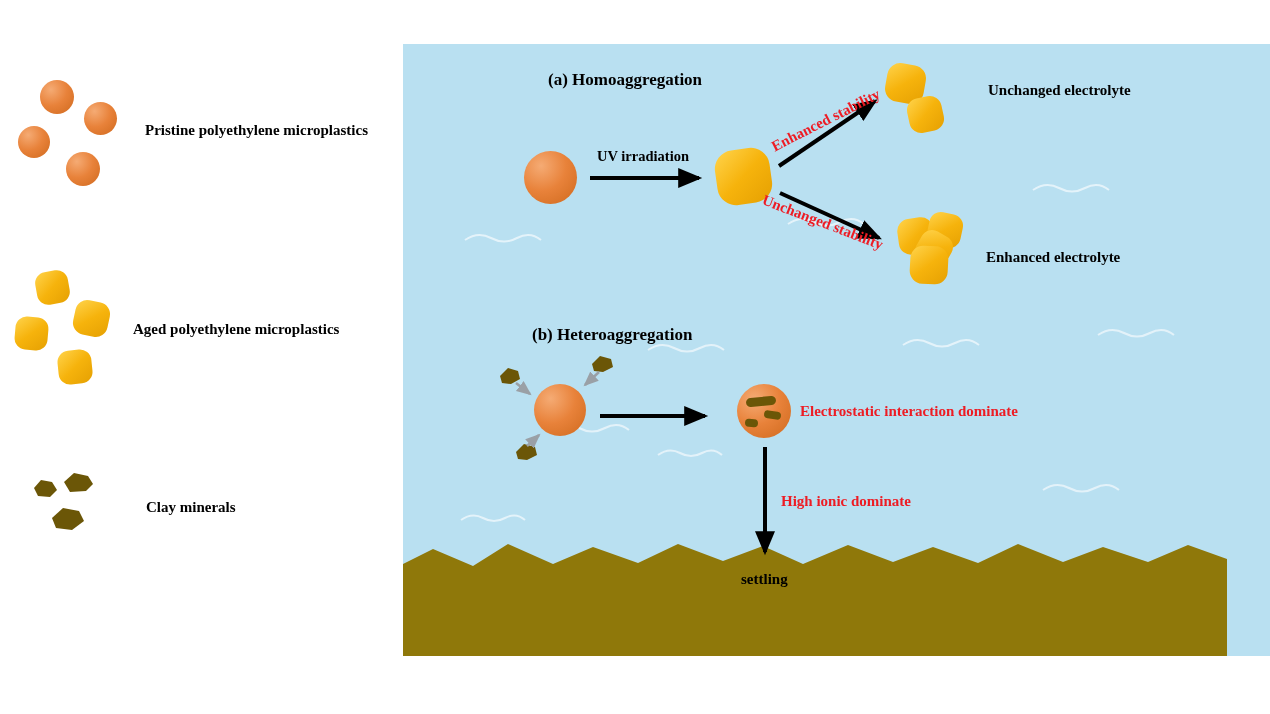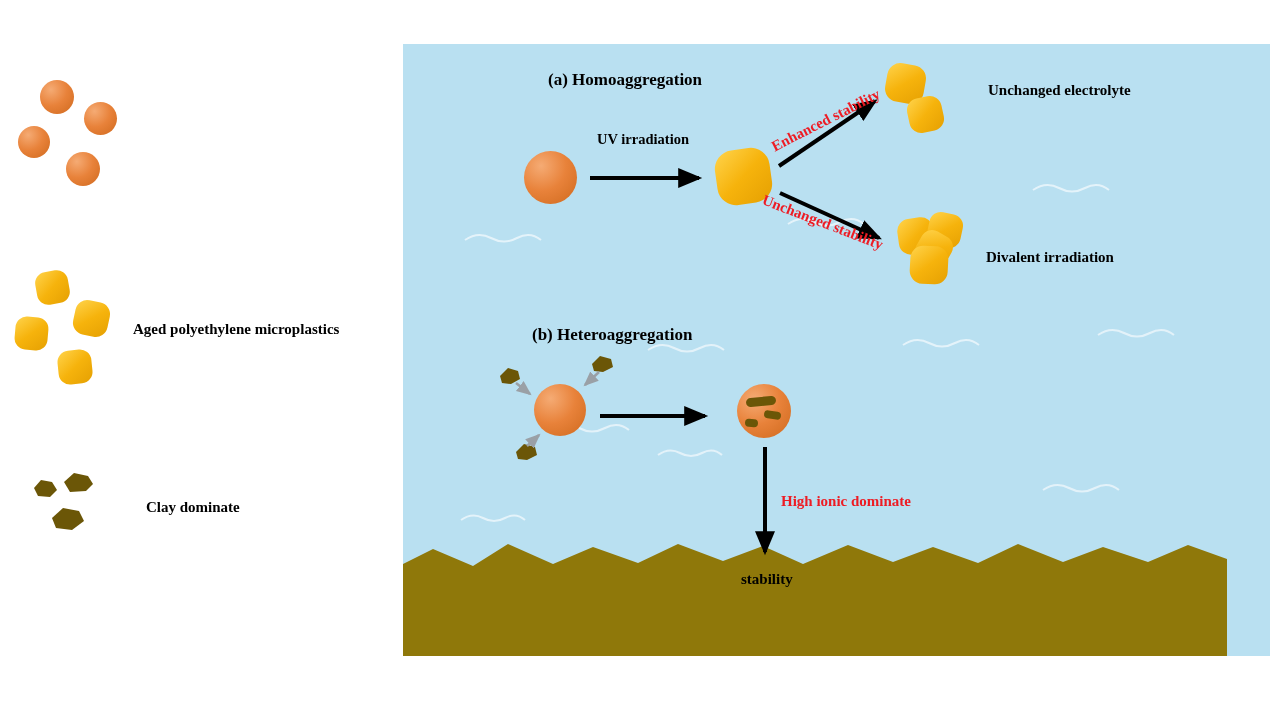--- a/index.html
+++ b/index.html
@@ -22,33 +22,34 @@
 </style>
 </head>
 <body>
 
 <div class="canvas">
 
   <div class="sphere" style="left:40px;top:80px;width:34px;height:34px"></div>
   <div class="sphere" style="left:84px;top:102px;width:33px;height:33px"></div>
   <div class="sphere" style="left:18px;top:126px;width:32px;height:32px"></div>
   <div class="sphere" style="left:66px;top:152px;width:34px;height:34px"></div>
+  <div class="label" style="left:145px;top:122px">Pristine polyethylene microplastics</div>
 
   <div class="aged" style="left:36px;top:271px;width:33px;height:33px;transform:rotate(-10deg)"></div>
   <div class="aged" style="left:74px;top:301px;width:35px;height:35px;transform:rotate(12deg)"></div>
   <div class="aged" style="left:15px;top:317px;width:33px;height:33px;transform:rotate(5deg)"></div>
   <div class="aged" style="left:58px;top:350px;width:34px;height:34px;transform:rotate(-6deg)"></div>
   <div class="label" style="left:133px;top:321px">Aged polyethylene microplastics</div>
 
   <svg class="abs" style="left:0;top:0" width="1270" height="714" aria-hidden="true">
     <polygon points="34,488 41,480 52,482 57,490 50,497 38,496" fill="#6b5607"></polygon>
     <polygon points="64,482 74,473 88,476 93,484 86,491 70,492" fill="#6b5607"></polygon>
     <polygon points="52,518 63,508 79,511 84,521 72,530 56,528" fill="#6b5607"></polygon>
   </svg>
-  <div class="label" style="left:146px;top:499px">Clay dominate</div>
+  <div class="label" style="left:146px;top:499px">Clay minerals</div>
 
   <div class="water">
 
     <svg width="824" height="612" viewBox="0 0 824 612">
       <defs>
         <marker id="ah" markerWidth="8" markerHeight="6" refX="5.2" refY="2.5" orient="auto" markerUnits="strokeWidth">
           <path d="M0,0 L6,2.5 L0,5 Z" fill="#000"></path>
         </marker>
         <marker id="ahg" markerWidth="8" markerHeight="6" refX="5.2" refY="2.5" orient="auto" markerUnits="strokeWidth">
           <path d="M0,0 L6,2.5 L0,5 Z" fill="#9aa0a6"></path>
@@ -101,24 +102,25 @@
     <div class="aged" style="left:507px;top:202px;width:38px;height:38px;transform:rotate(3deg)"></div>
 
     <div class="sphere" style="left:131px;top:340px;width:52px;height:52px"></div>
     <div class="sphere hetero" style="left:334px;top:340px;width:54px;height:54px">
       <div class="patch" style="left:9px;top:13px;width:30px;height:9px;transform:rotate(-6deg)"></div>
       <div class="patch" style="left:27px;top:27px;width:17px;height:8px;transform:rotate(8deg)"></div>
       <div class="patch" style="left:8px;top:35px;width:13px;height:8px;transform:rotate(4deg)"></div>
     </div>
 
     <div class="label title" style="left:145px;top:26px">(a) Homoaggregation</div>
-    <div class="label" style="left:194px;top:87px;font-size:14.5px">UV irradiation</div>
+    <div class="label" style="left:194px;top:104px;font-size:14.5px">UV irradiation</div>
     <div class="label red" style="left:348px;top:68px;width:150px;text-align:center;transform:rotate(-27deg)">Enhanced stability</div>
     <div class="label red" style="left:342px;top:170px;width:155px;text-align:center;transform:rotate(21deg)">Unchanged stability</div>
     <div class="label" style="left:585px;top:38px">Unchanged electrolyte</div>
-    <div class="label" style="left:583px;top:205px">Divalent irradiation</div>
+    <div class="label" style="left:583px;top:205px">Enhanced electrolyte</div>
 
     <div class="label title" style="left:129px;top:281px">(b) Heteroaggregation</div>
+    <div class="label red" style="left:397px;top:359px">Electrostatic interaction dominate</div>
     <div class="label red" style="left:378px;top:449px">High ionic dominate</div>
-    <div class="label" style="left:338px;top:527px">stability</div>
+    <div class="label" style="left:338px;top:527px">settling</div>
 
   </div>
 </div>
 
 </body></html>

